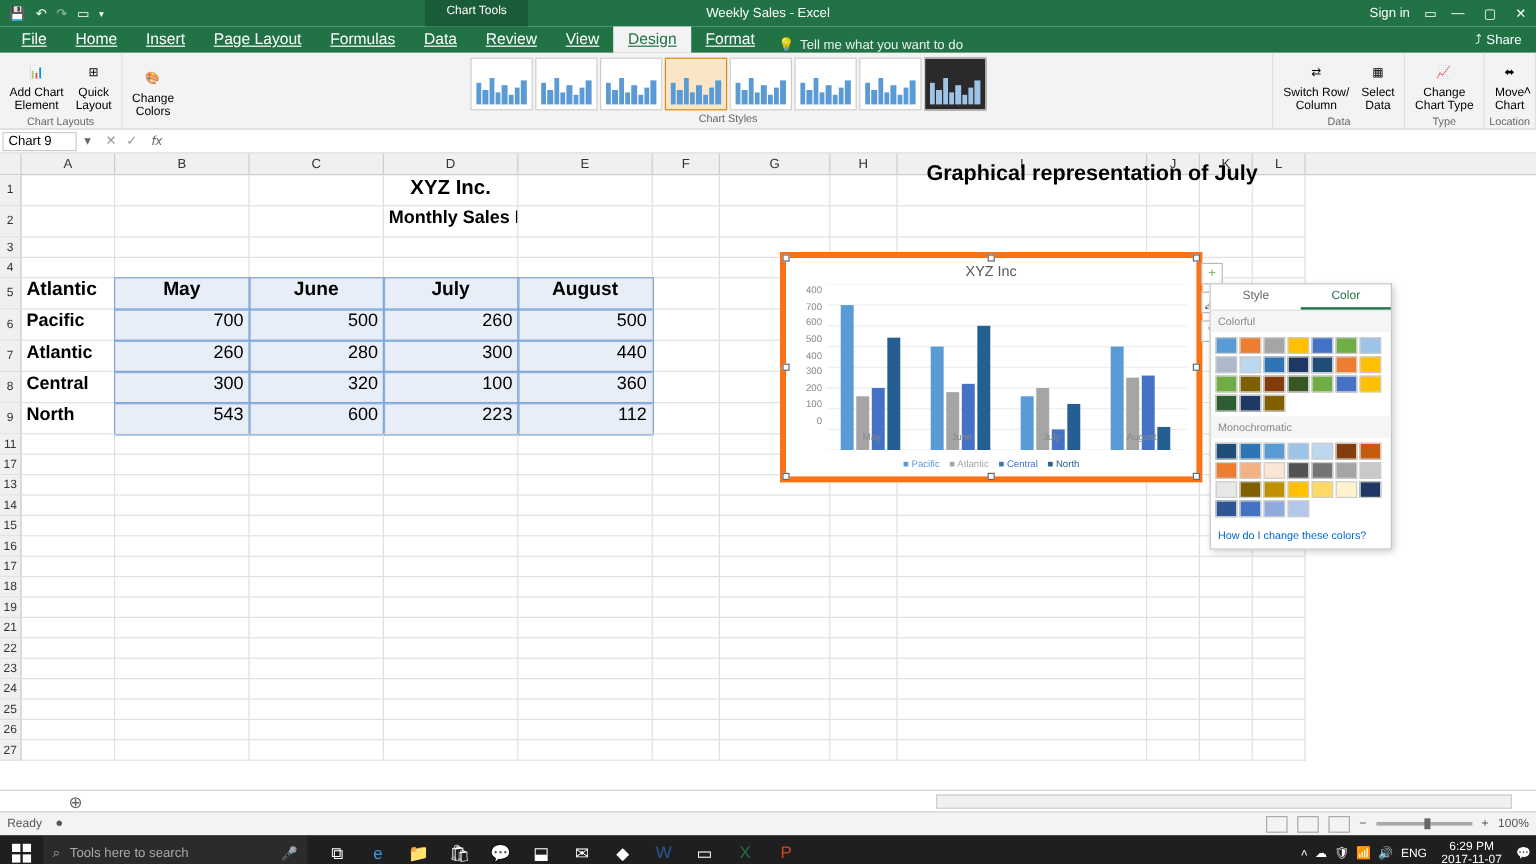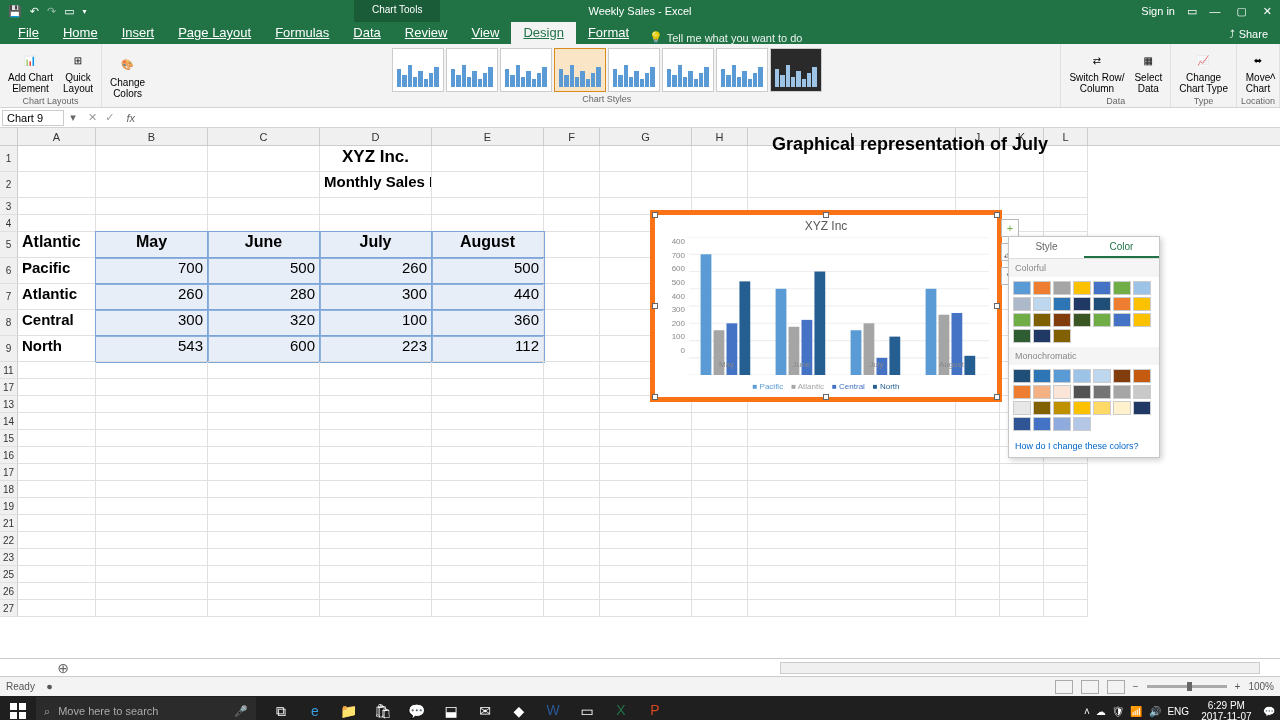--- a/index.html
+++ b/index.html
@@ -656,20 +656,35 @@
         <div class="cell" style="width: 112px;"></div>
         <div class="cell" style="width: 56px;"></div>
         <div class="cell" style="width: 92px;"></div>
         <div class="cell" style="width: 56px;"></div>
         <div class="cell" style="width: 208px;"></div>
         <div class="cell" style="width: 44px;"></div>
         <div class="cell" style="width: 44px;"></div>
         <div class="cell" style="width: 44px;"></div>
       </div>
       <div class="row">
+        <div class="row-h" style="line-height: 17px;">24</div>
+        <div class="cell" style="width: 78px;"></div>
+        <div class="cell" style="width: 112px;"></div>
+        <div class="cell" style="width: 112px;"></div>
+        <div class="cell" style="width: 112px;"></div>
+        <div class="cell" style="width: 112px;"></div>
+        <div class="cell" style="width: 56px;"></div>
+        <div class="cell" style="width: 92px;"></div>
+        <div class="cell" style="width: 56px;"></div>
+        <div class="cell" style="width: 208px;"></div>
+        <div class="cell" style="width: 44px;"></div>
+        <div class="cell" style="width: 44px;"></div>
+        <div class="cell" style="width: 44px;"></div>
+      </div>
+      <div class="row">
         <div class="row-h" style="line-height: 17px;">25</div>
         <div class="cell" style="width: 78px;"></div>
         <div class="cell" style="width: 112px;"></div>
         <div class="cell" style="width: 112px;"></div>
         <div class="cell" style="width: 112px;"></div>
         <div class="cell" style="width: 112px;"></div>
         <div class="cell" style="width: 56px;"></div>
         <div class="cell" style="width: 92px;"></div>
         <div class="cell" style="width: 56px;"></div>
         <div class="cell" style="width: 208px;"></div>
@@ -865,21 +880,21 @@
   <div class="start">
     <svg width="16" height="16" viewBox="0 0 16 16">
         <rect width="7" height="7" fill="#fff"></rect>
         <rect x="9" width="7" height="7" fill="#fff"></rect>
         <rect y="9" width="7" height="7" fill="#fff"></rect>
         <rect x="9" y="9" width="7" height="7" fill="#fff"></rect>
       </svg>
   </div>
   <div class="search-box">
     <span>⌕</span>
-    <span>Move here to search</span>
+    <span>Tools here to search</span>
     <span style="margin-left:auto">🎤</span>
   </div>
   <div class="task-icons">
     <div class="task-icon">⧉</div>
     <div class="task-icon" style="color:#3a9be0">e</div>
     <div class="task-icon">📁</div>
     <div class="task-icon">🛍</div>
     <div class="task-icon">💬</div>
     <div class="task-icon">⬓</div>
     <div class="task-icon">✉</div>

